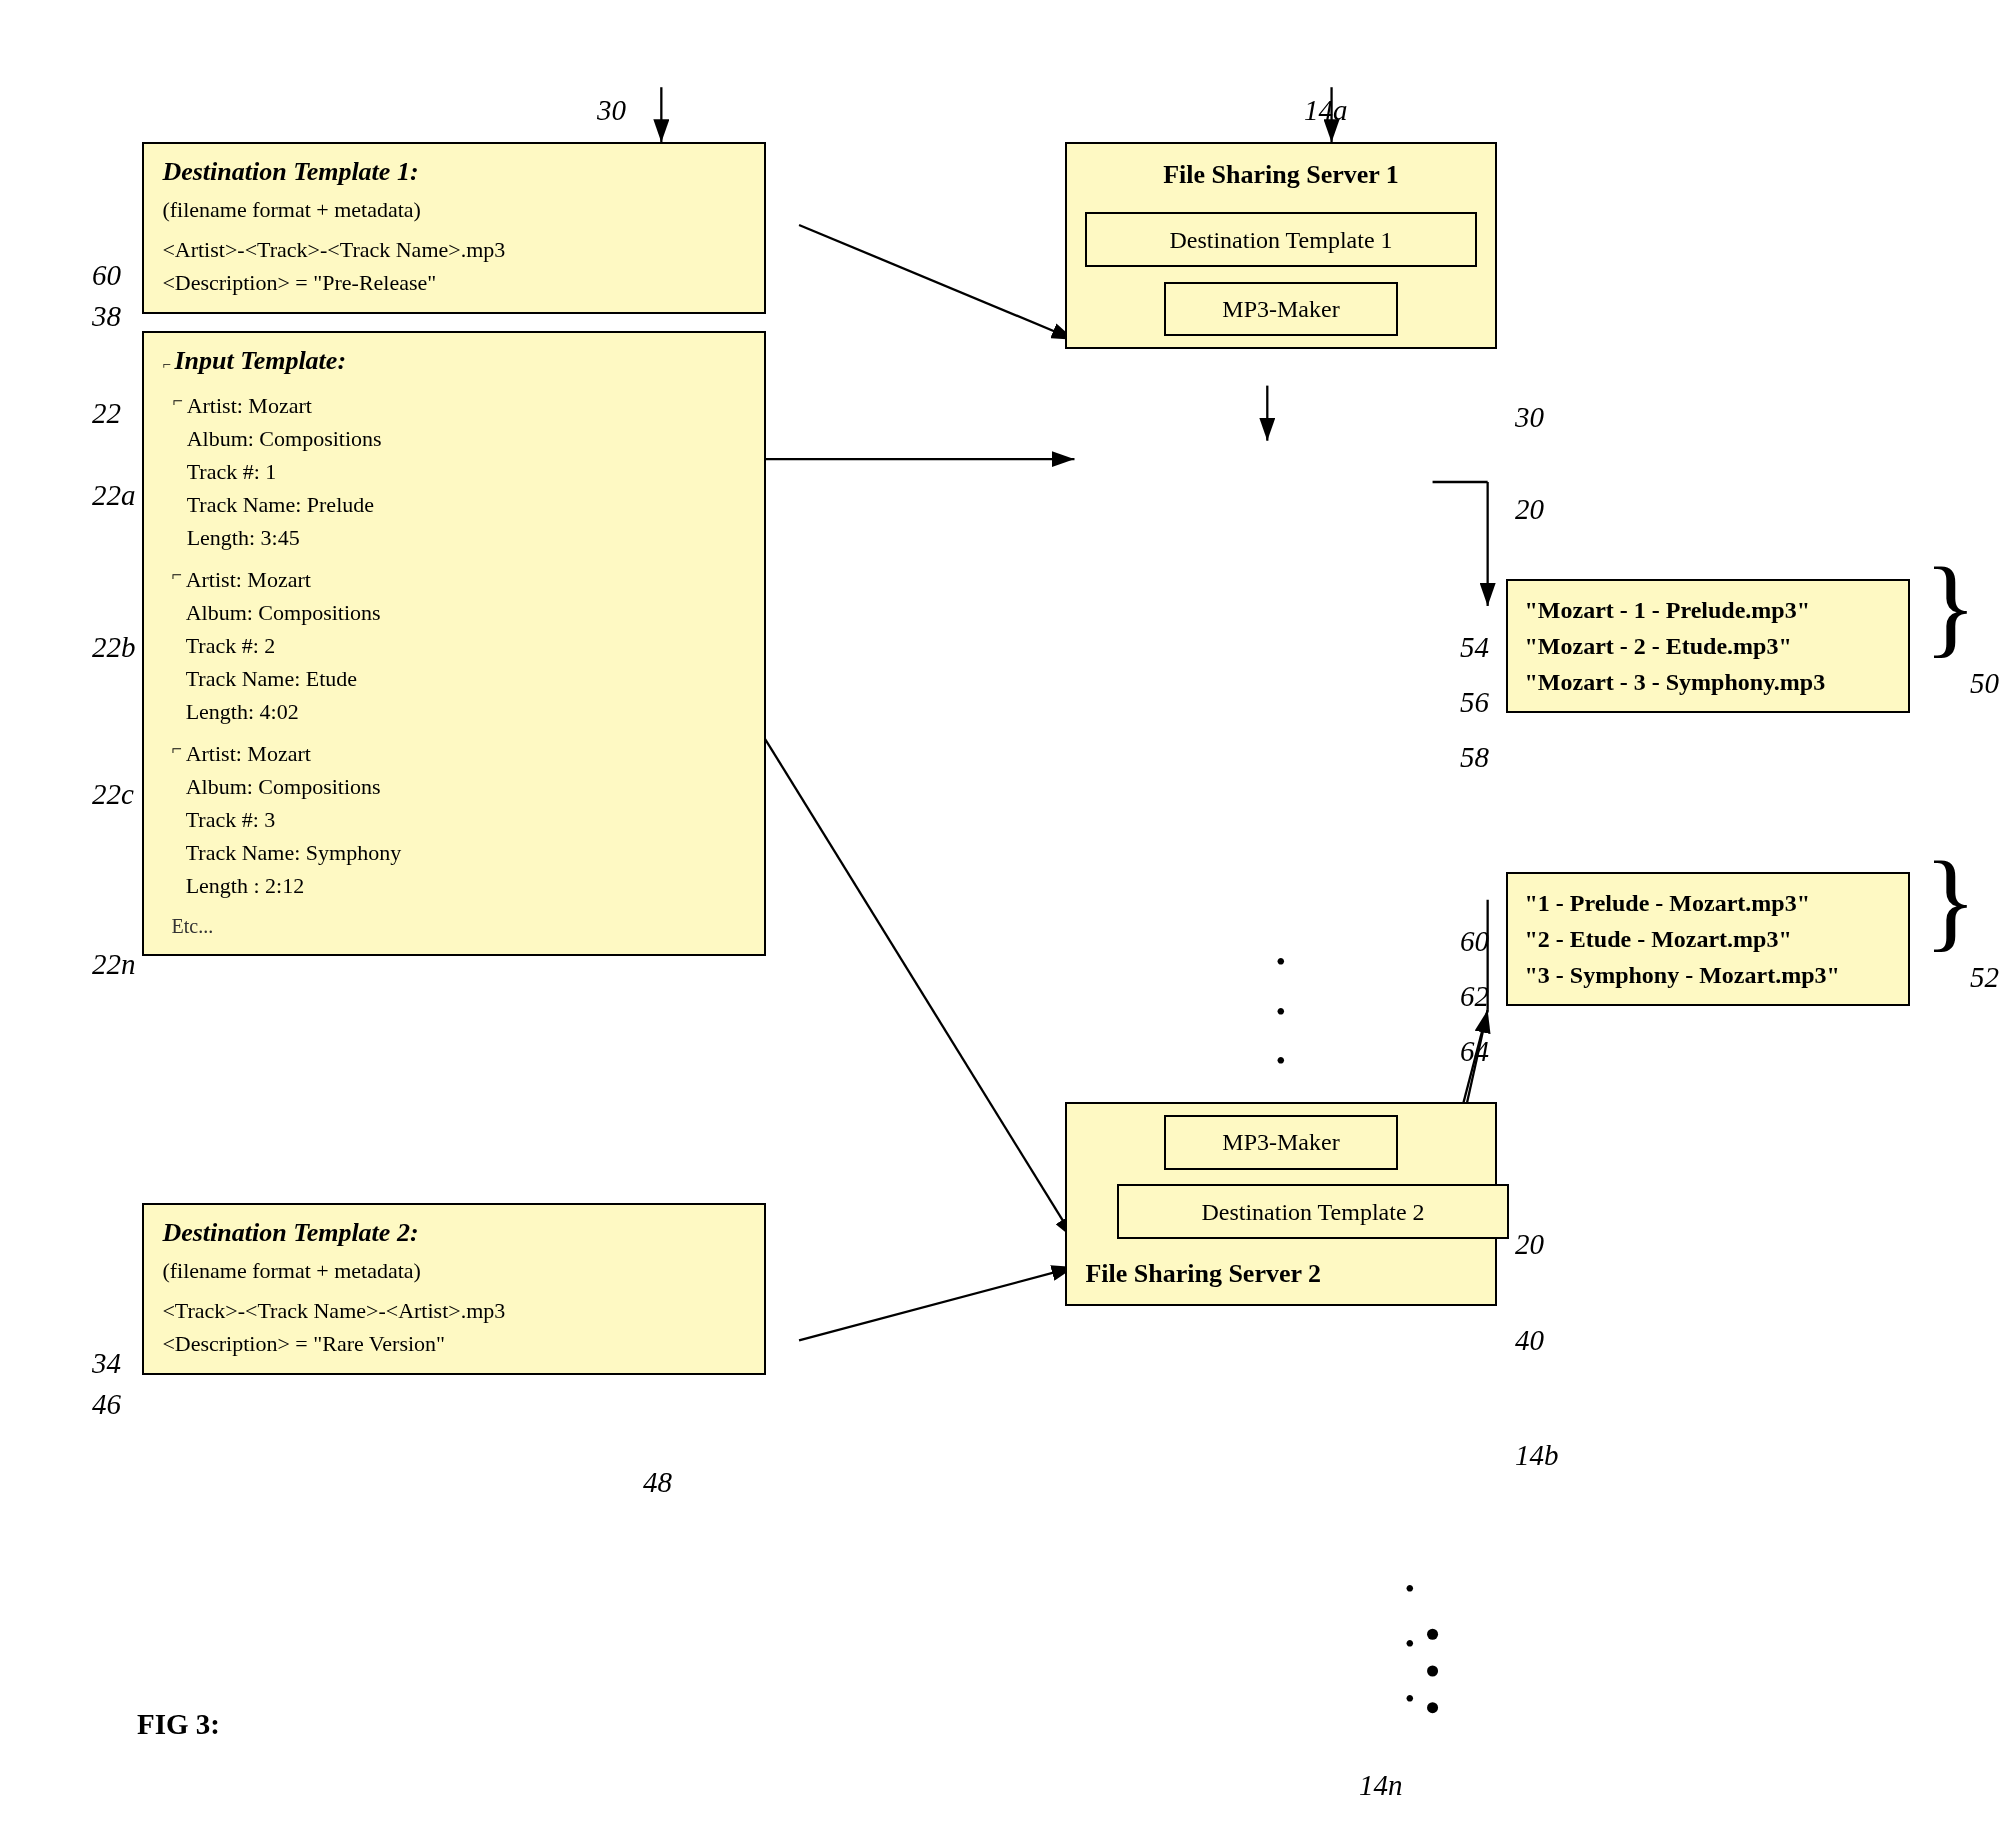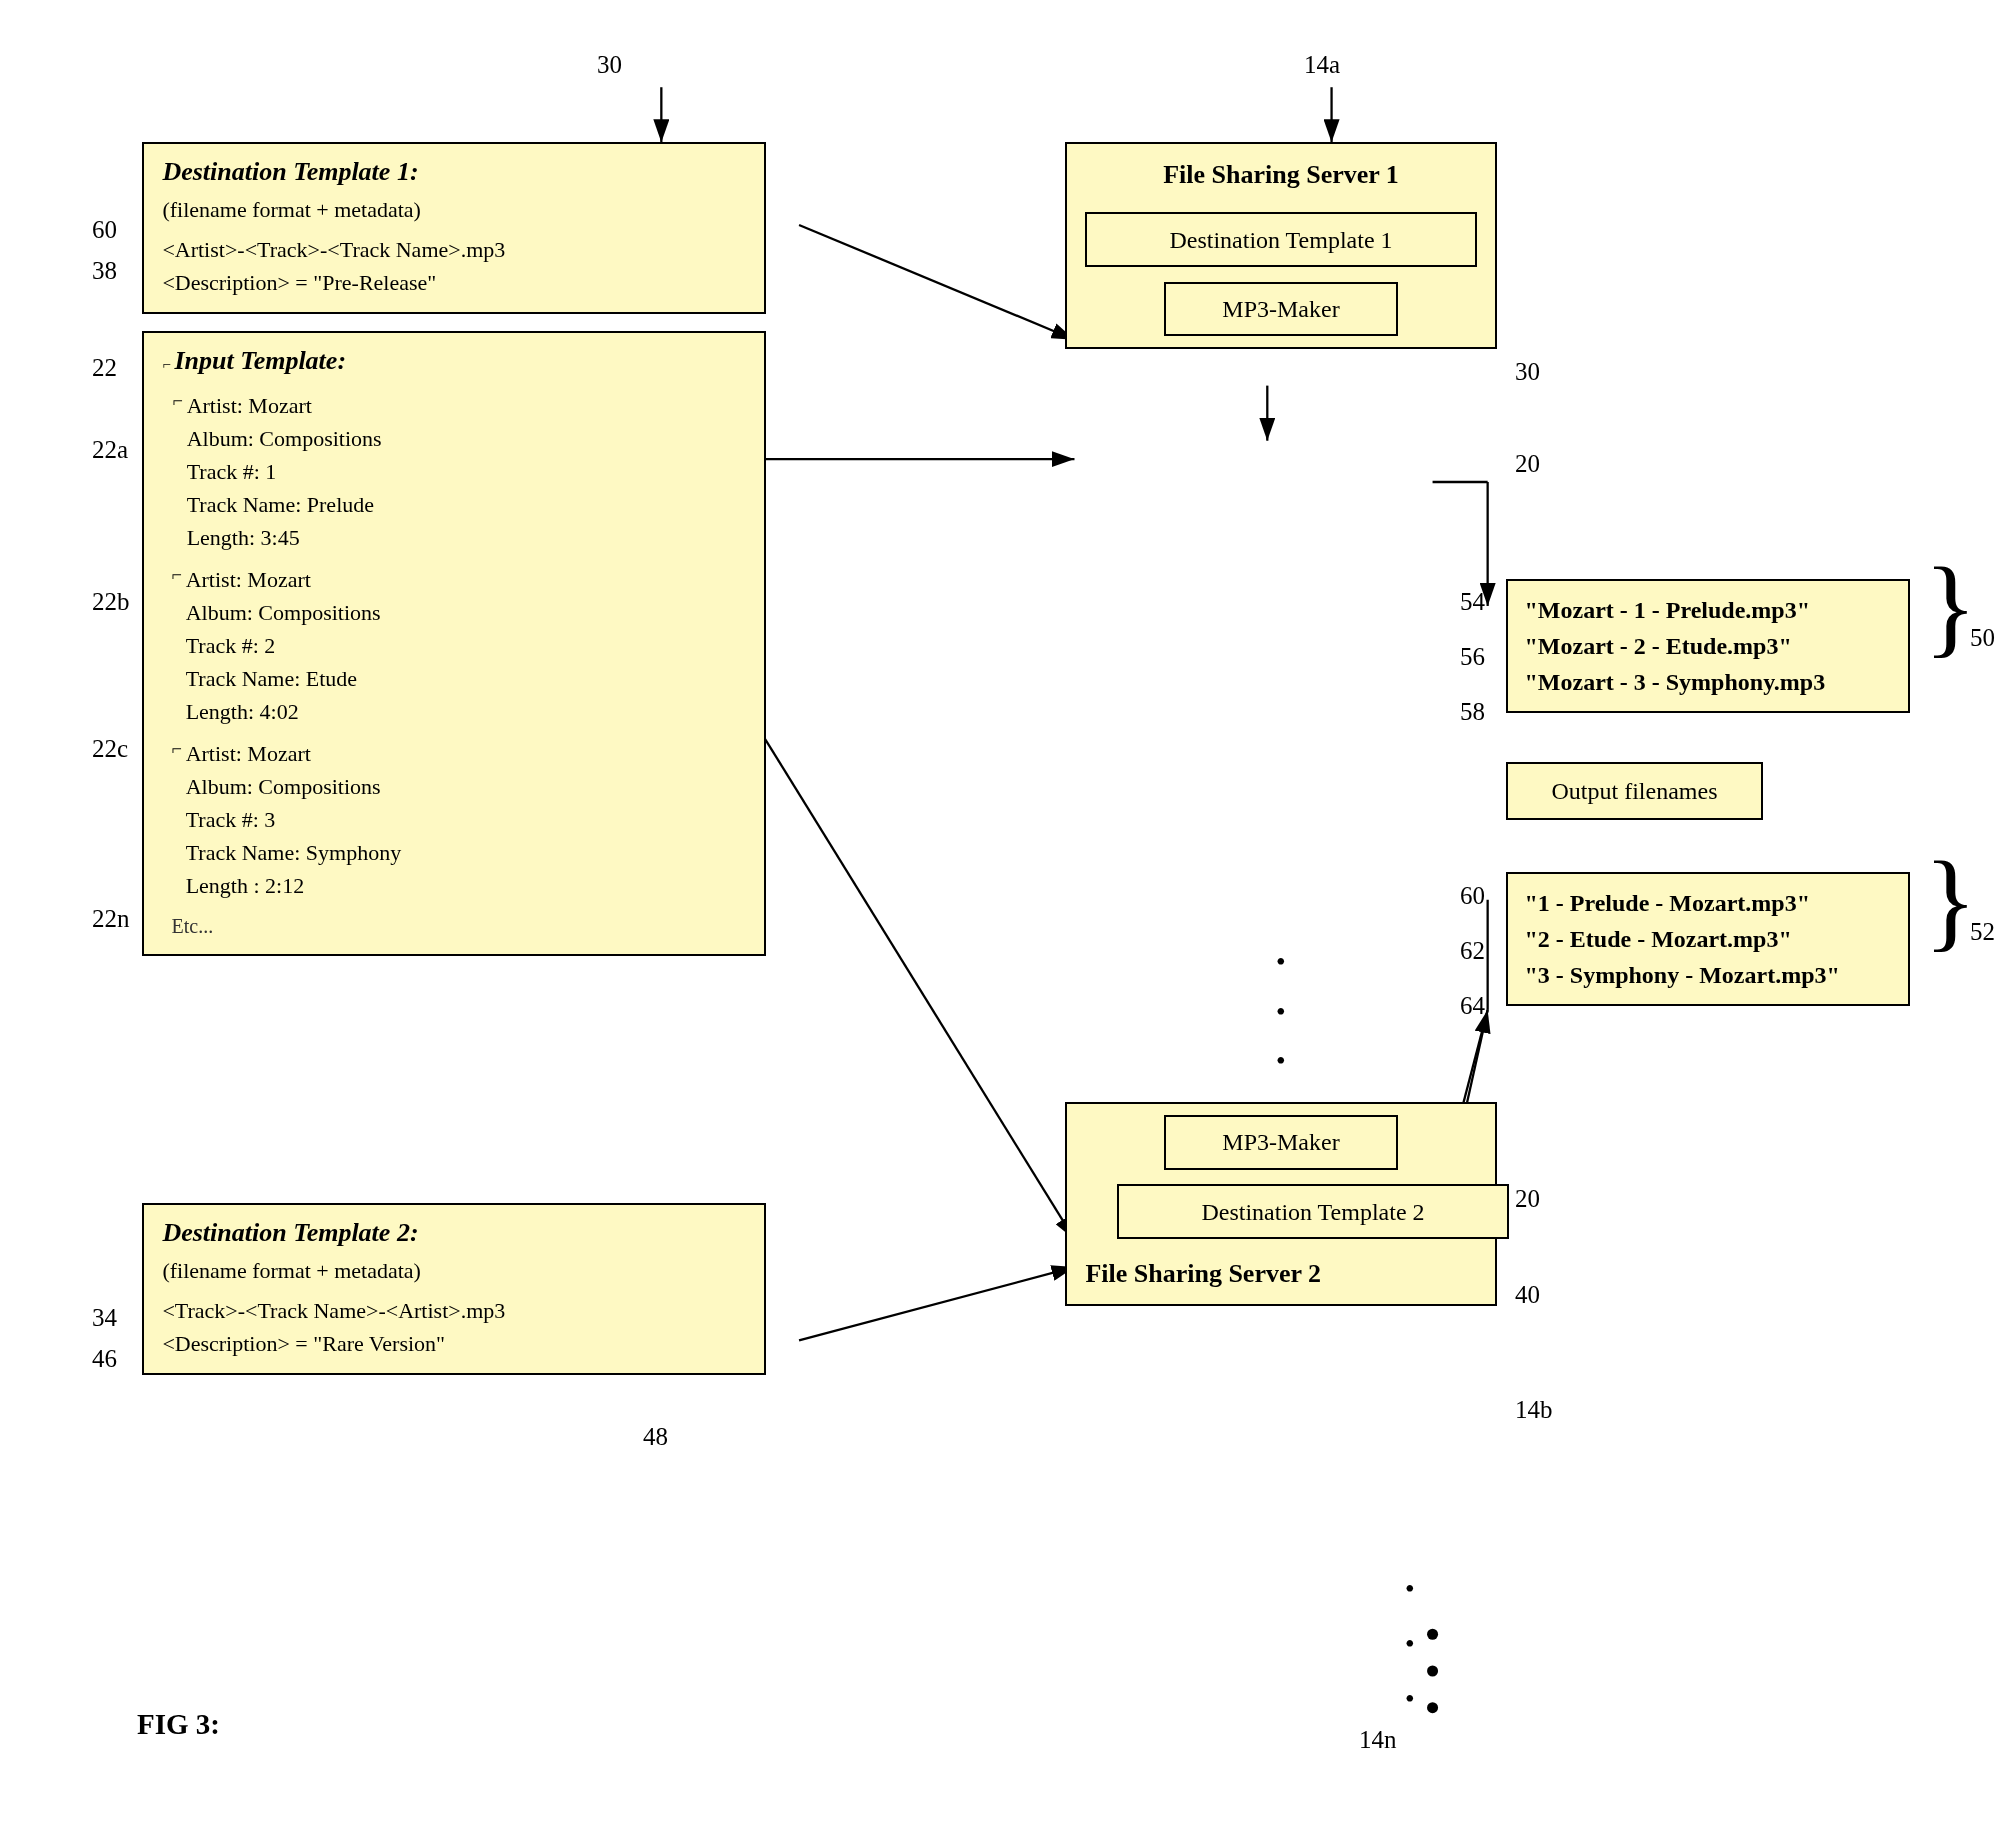--- a/index.html
+++ b/index.html
@@ -27,22 +27,24 @@
       font-weight: bold;
       font-size: 26px;
       margin-bottom: 5.5px;
     }
     .box-text {
       font-size: 22px;
       line-height: 1.5;
     }
     .label-number {
       position: absolute;
-      font-size: 25px;
+      font-size: 29px;
       font-family: 'Times New Roman', Times, serif;
+      font-style: italic;
+      margin-top: 43px;
     }
     svg.arrows {
       position: absolute;
       top: 0; left: 0;
       width: 100%;
       height: 100%;
       pointer-events: none;
     }
     .fig-label {
       position: absolute;
@@ -128,23 +130,20 @@
     <div class="box-text" style="font-size:24px; font-weight:bold;">"Mozart - 2 - Etude.mp3"</div>
     <div class="box-text" style="font-size:24px; font-weight:bold;">"Mozart - 3 - Symphony.mp3</div>
   </div>
 
   <span style="position:absolute; left:1924px; top:551px; font-size:110px; line-height:1; font-family:'Times New Roman',serif;">}</span>
   <span class="label-number" style="left:1970px; top:624px;">50</span>
   <span class="label-number" style="left:1460px; top:588px;">54</span>
   <span class="label-number" style="left:1460px; top:643px;">56</span>
   <span class="label-number" style="left:1460px; top:698px;">58</span>
 
-  <div class="box" style="left:1506px; top:762px; width:257px; padding:9.2px 16.5px;">
-    <div class="box-text" style="font-size:24px; text-align:center;">Output filenames</div>
-  </div>
 
   <div class="box" style="left:1506px; top:872px; width:404px; padding:11px 16.5px;">
     <div class="box-text" style="font-size:24px; font-weight:bold;">"1 - Prelude - Mozart.mp3"</div>
     <div class="box-text" style="font-size:24px; font-weight:bold;">"2 - Etude - Mozart.mp3"</div>
     <div class="box-text" style="font-size:24px; font-weight:bold;">"3 - Symphony - Mozart.mp3"</div>
   </div>
 
   <span style="position:absolute; left:1924px; top:845px; font-size:110px; line-height:1; font-family:'Times New Roman',serif;">}</span>
   <span class="label-number" style="left:1970px; top:918px;">52</span>
   <span class="label-number" style="left:1460px; top:882px;">60</span>

